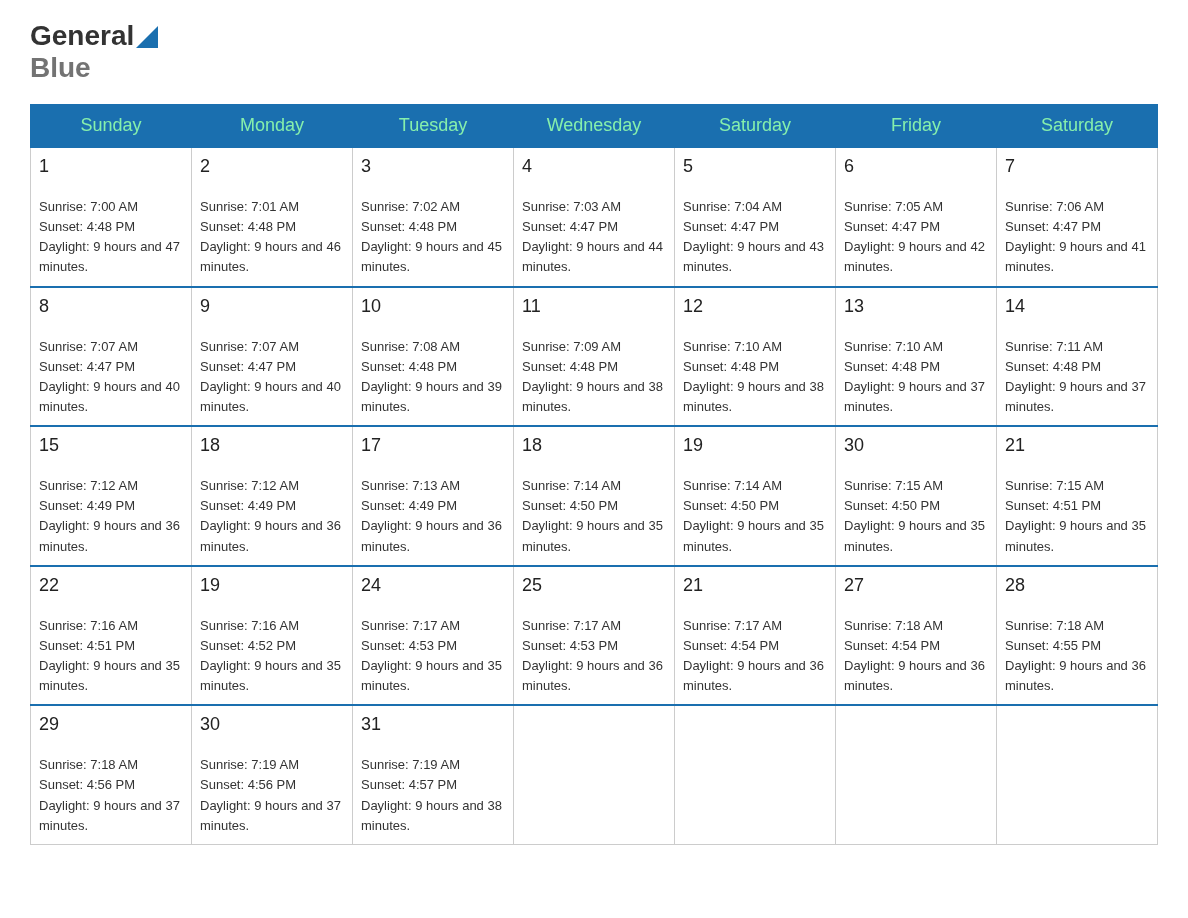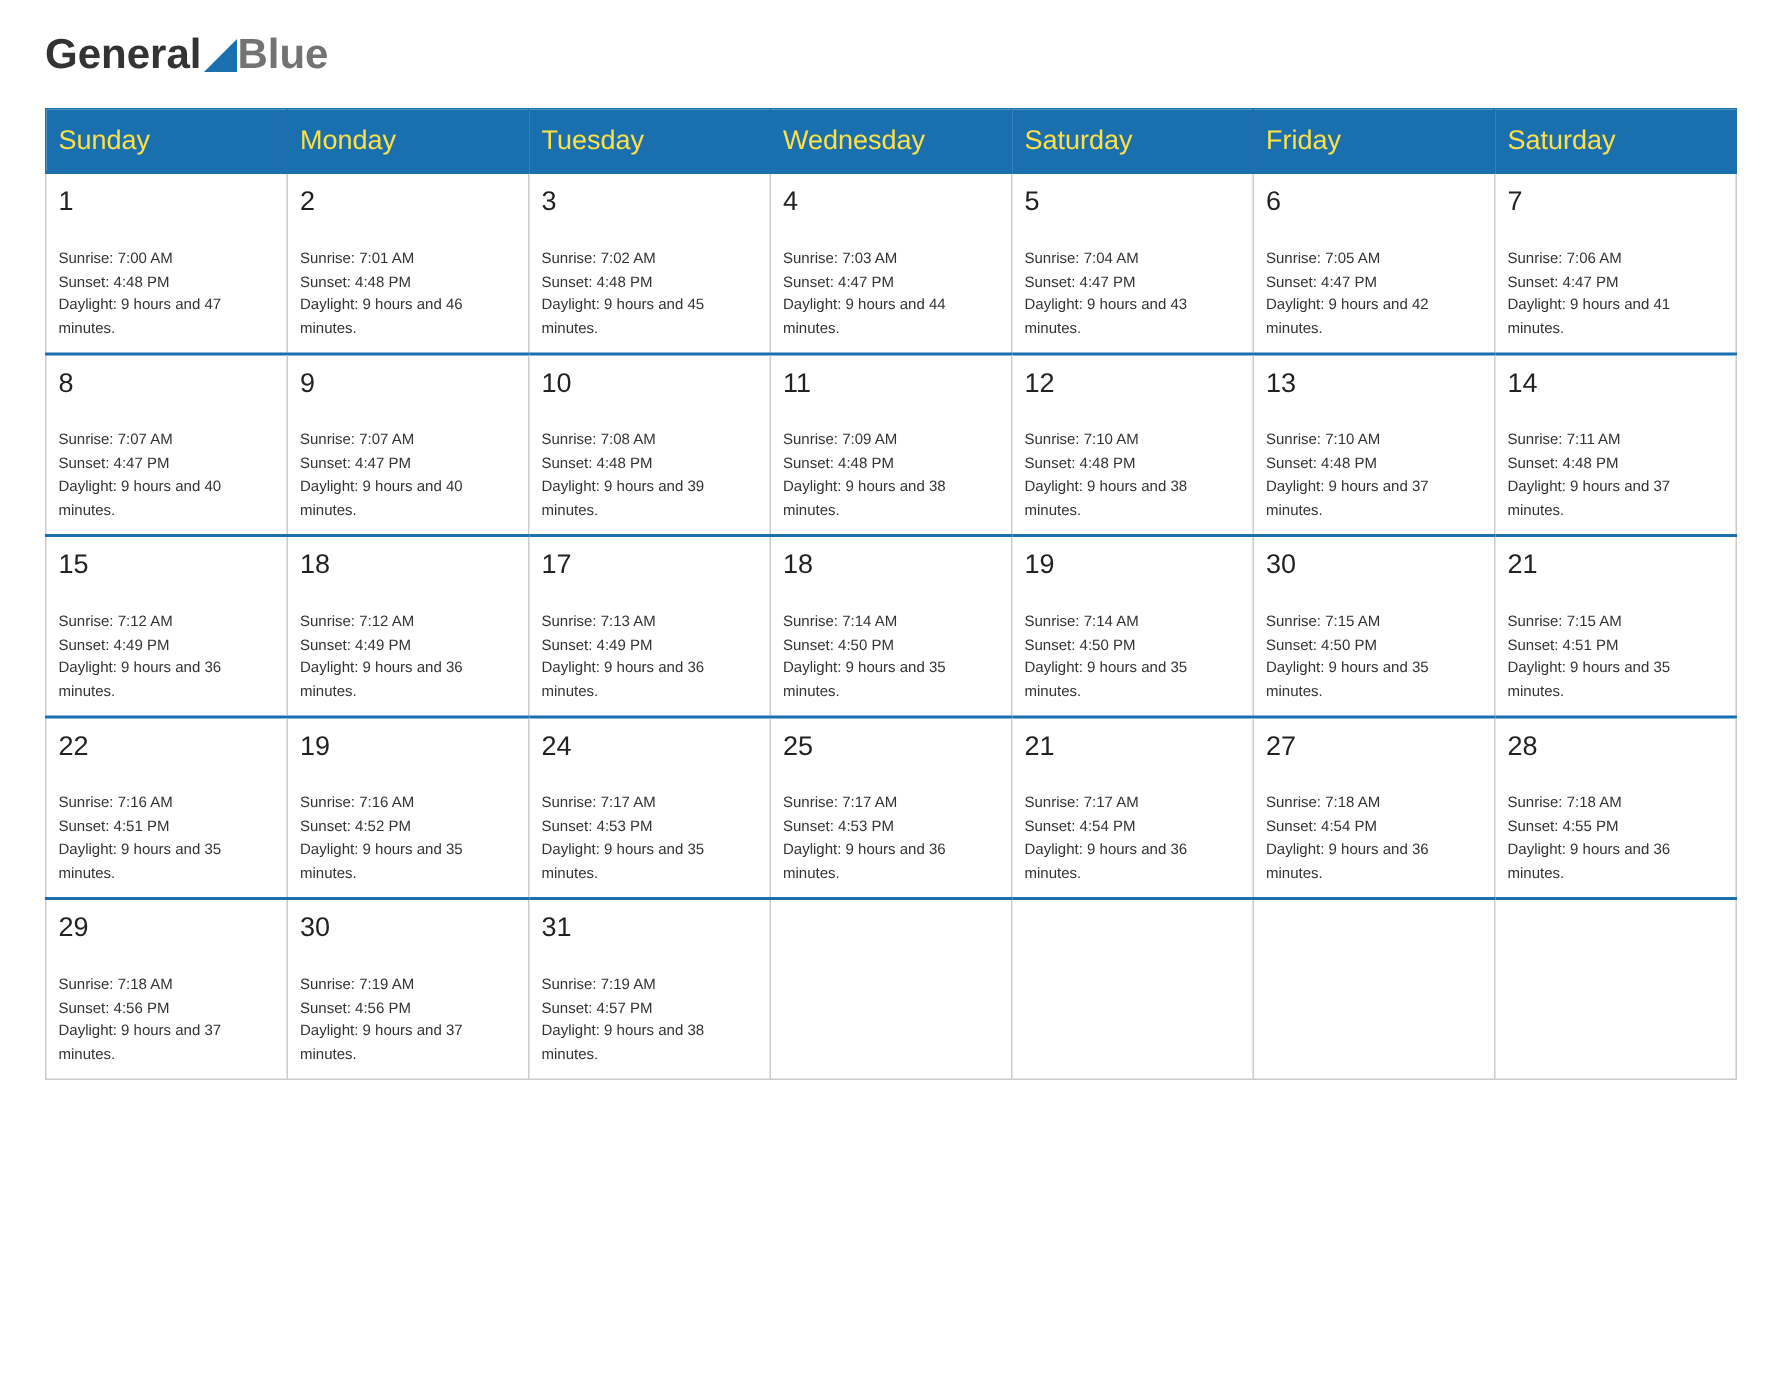--- a/index.html
+++ b/index.html
@@ -11,21 +11,21 @@
       padding: 20px 30px;
     }
     .header {
       display: flex;
       justify-content: space-between;
       align-items: flex-start;
       margin-bottom: 20px;
     }
     .logo {
       display: flex;
-      flex-direction: row;
+      flex-direction: column;
       align-items: flex-start;
     }
     .logo-general {
       color: #333;
       font-size: 28px;
       font-weight: bold;
     }
     .logo-row {
       display: flex;
       align-items: center;
@@ -49,45 +49,45 @@
       color: #555;
       margin-top: 5px;
     }
     .calendar-table {
       width: 100%;
       border-collapse: collapse;
       table-layout: fixed;
     }
     .calendar-table th {
       background-color: #1a6faf;
-      color: #fde047;
+      color: #86efac;
       padding: 10px 8px;
       font-size: 18px;
       font-weight: normal;
-      text-align: left;
+      text-align: center;
       border: 1px solid #1a6faf;
     }
     .calendar-table td {
       vertical-align: top;
       padding: 8px;
       border: 1px solid #ccc;
       border-top: 2px solid #1a6faf;
       font-size: 13px;
       color: #333;
       height: 110px;
     }
     .day-number {
       font-size: 18px;
       font-weight: normal;
       color: #222;
       display: block;
       margin-bottom: 4px;
     }
     .day-info {
-      font-size: 10px;
+      font-size: 13px;
       line-height: 1.55;
       color: #333;
       margin-top: 20px;
     }
     .empty-cell {
       border-top: 2px solid #1a6faf;
       background: #fff;
     }
     .logo-icon {
       display: inline-flex;

